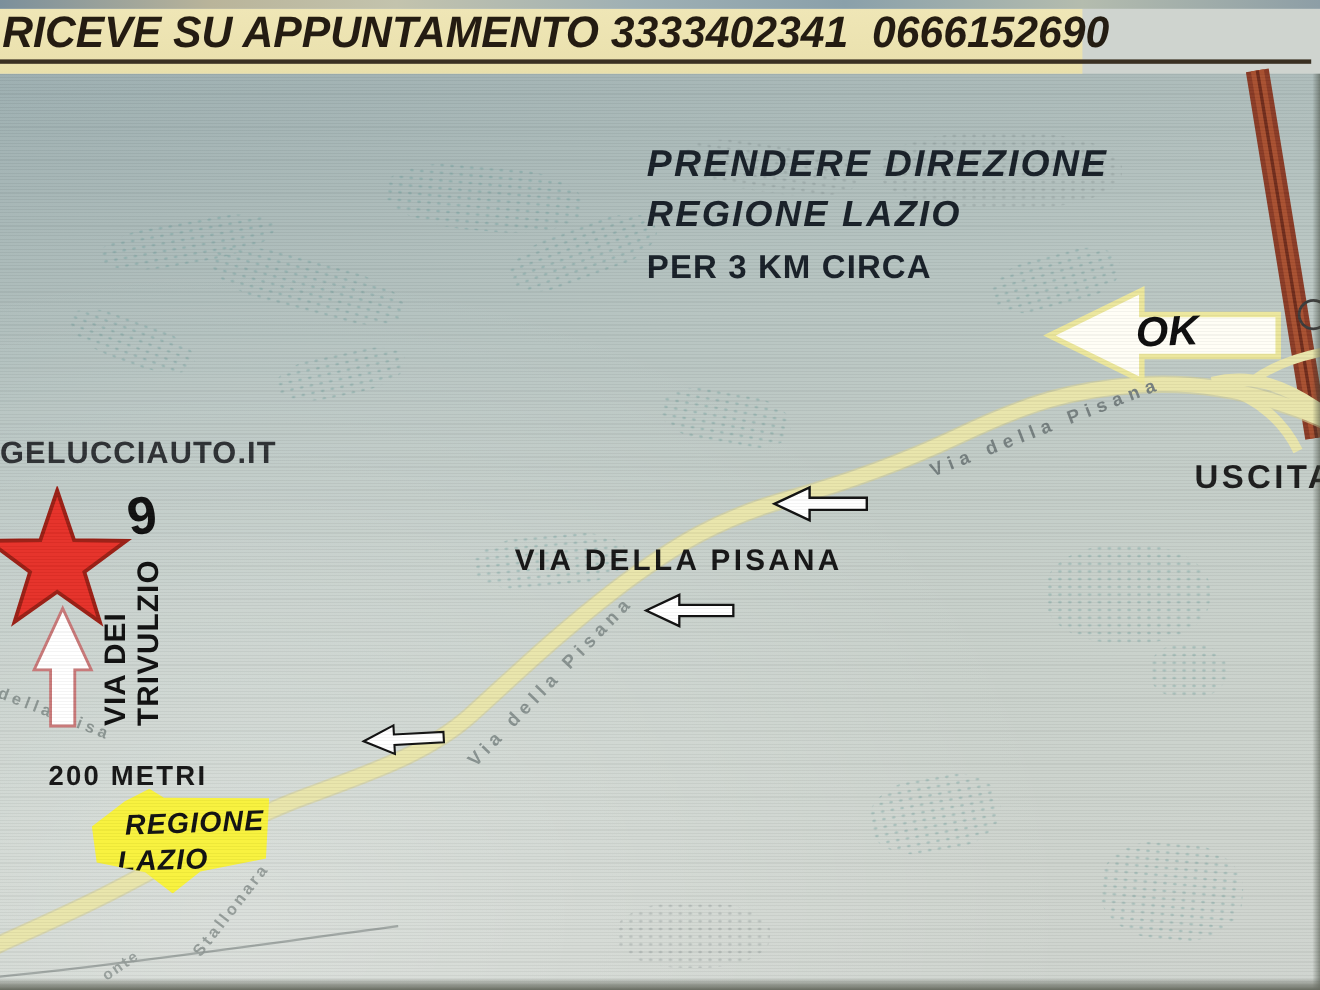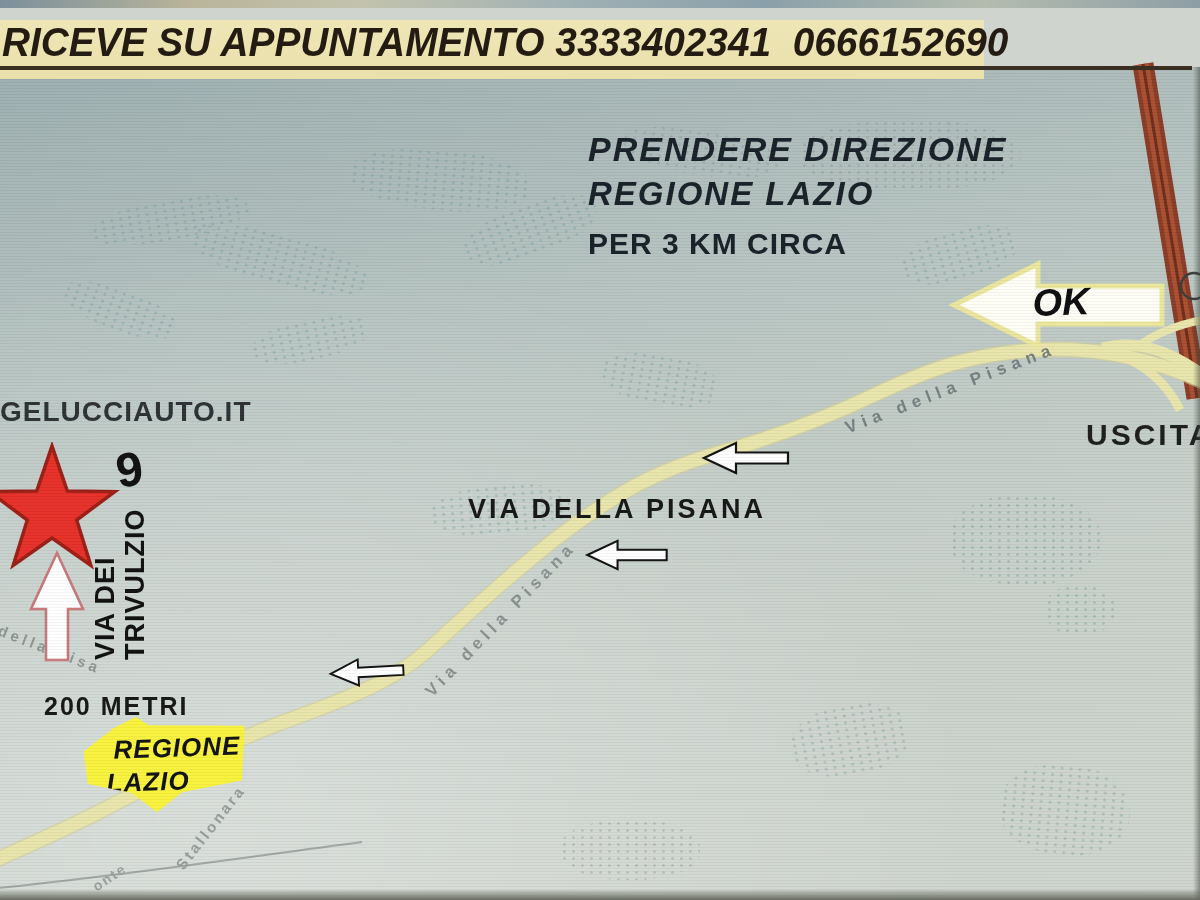--- a/index.html
+++ b/index.html
@@ -9,21 +9,21 @@
     background:#cfd4cf;
   }
   
   .top-strip{position:absolute;left:0;top:0;width:1200px;height:8px;z-index:11;
     background:linear-gradient(90deg,#7b8f9b 0%,#b9b49a 16%,#c3c3ad 30%,#9fb0b4 48%,#8aa0aa 64%,#b4bcae 82%,#8d9ea6 100%);}
   .edge-right{position:absolute;top:67px;right:0;width:7px;height:833px;z-index:10;
     background:linear-gradient(90deg,rgba(0,0,0,0),rgba(60,66,55,.5));}
   .edge-bottom{position:absolute;left:0;top:890px;width:1200px;height:10px;z-index:10;
     background:linear-gradient(180deg,rgba(90,95,85,.12),#686c61);}
   
-  .banner{position:absolute;left:0;top:20px;width:984px;height:59px;z-index:9;
+  .banner{position:absolute;left:0;top:8px;width:984px;height:59px;z-index:9;
     background:linear-gradient(180deg,#efe6b6,#e9e0ac);}
   .banner-text{position:absolute;left:2px;top:0px;font-size:40px;font-weight:bold;font-style:italic;
     color:#241c12;white-space:pre;letter-spacing:0px;transform:scaleX(.97);transform-origin:left top;}
   .banner-underline{position:absolute;left:0;top:46px;width:1192px;height:4px;background:#3a3022;}
   
   .map{position:absolute;left:0;top:67px;width:1200px;height:833px;z-index:1;
     background:
       radial-gradient(ellipse at 18% 92%, rgba(255,255,255,.28), rgba(255,255,255,0) 55%),
       linear-gradient(170deg,#9caeb0 0%,#a9b9b8 15%,#b7c4c1 32%,#c2ccc7 50%,#c9d1cb 68%,#cdd3cd 85%,#cfd4cf 100%);}
   .scanlines{position:absolute;left:0;top:67px;width:1200px;height:833px;z-index:8;pointer-events:none;

